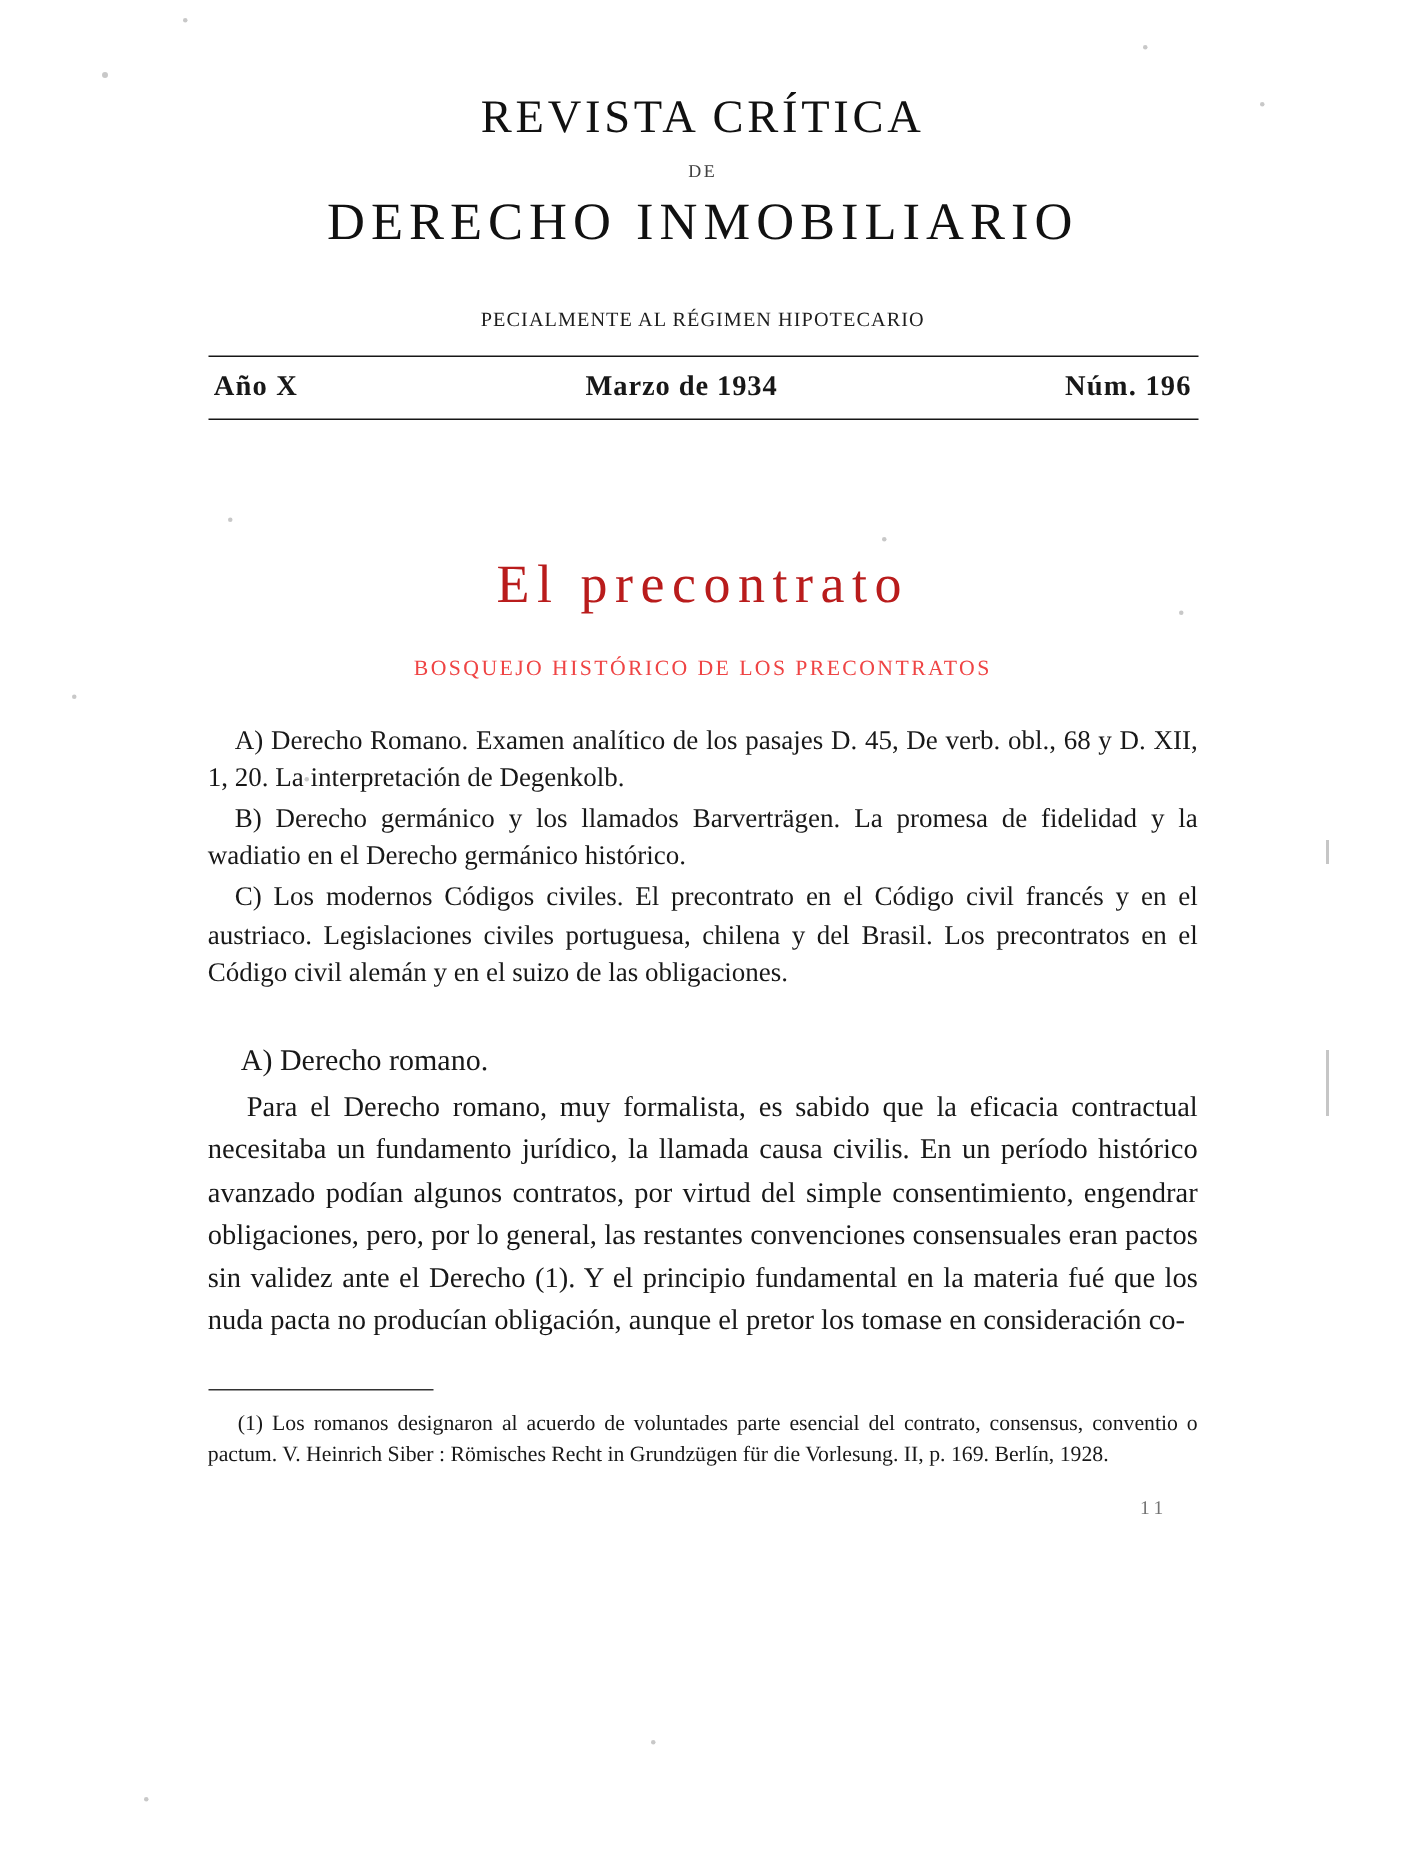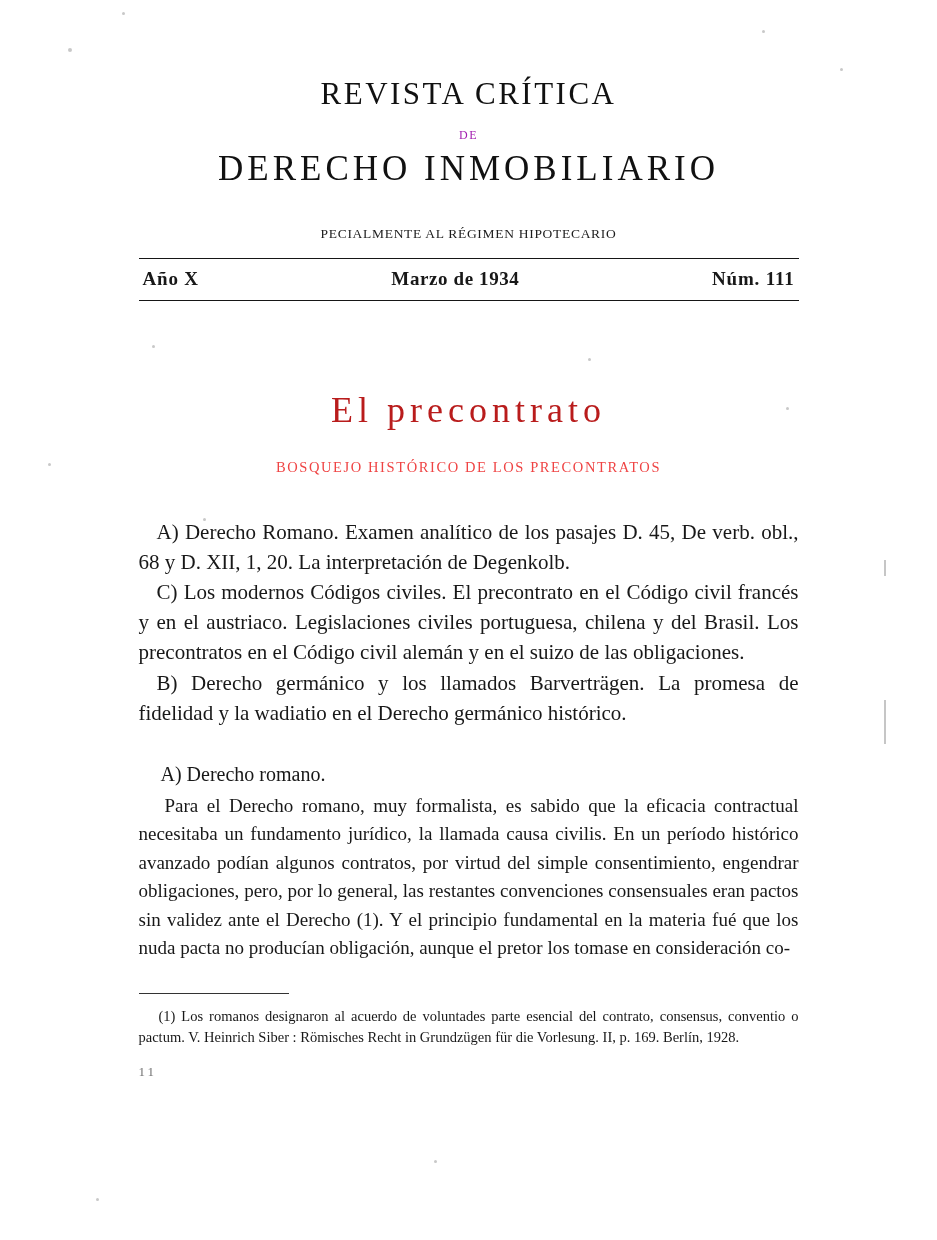--- a/index.html
+++ b/index.html
@@ -24,28 +24,28 @@
     width: 660px;
     margin: 0 auto;
     padding-top: 60px;
     text-align: center;
   }
   .journal-title-1 {
     font-size: 31px;
     letter-spacing: 2.5px;
     font-family: "Liberation Serif", serif;
     font-weight: normal;
-    margin: 16px;
+    margin: 0;
     color: #111;
   }
   .journal-de {
     font-size: 12px;
     letter-spacing: 1.6px;
     margin: 11px 0 6px 0;
-    color: #a21caf;
+    color: #404040;
   }
   .journal-title-2 {
     font-size: 35px;
     letter-spacing: 4px;
     font-weight: normal;
     margin: 0;
     color: #111;
   }
   .journal-sub {
     font-size: 13.5px;
@@ -98,22 +98,22 @@
   }
   .article-section {
     text-align: center;
     font-size: 14.5px;
     letter-spacing: 1.6px;
     margin: 28px 0 0 0;
     color: #ef4444;
   }
 
   .summary {
-    margin-top: 42px;
-    font-size: 21px;
+    margin-top: 26px;
+    font-size: 18px;
     line-height: 1.42;
     text-align: justify;
   }
   .summary p {
     margin: 0 0 1px 0;
     text-indent: 18px;
   }
 
   .body-heading {
     margin: 34px 0 0 0;
@@ -137,21 +137,21 @@
   }
   .footnote {
     margin: 12px 0 0 0;
     font-size: 14.5px;
     line-height: 1.45;
     text-align: justify;
   }
   .footnote p { margin: 0; text-indent: 20px; font-family: Liberation Serif, serif; }
 
   .page-number {
-    text-align: left;
+    text-align: right;
     font-size: 13px;
     letter-spacing: 3px;
     margin: 16px 20px 0 0;
     color: #737373;
   }
 
   .speck {
     position: absolute;
     background: #9a9a9a;
     border-radius: 50%;
@@ -187,33 +187,33 @@
     <div class="journal-de">DE</div>
     <h1 class="journal-title-2">DERECHO INMOBILIARIO</h1>
     <p class="journal-sub">
       <br>
       <span>PECIALMENTE AL RÉGIMEN HIPOTECARIO</span>
     </p>
     <hr class="rule">
     <div class="issue-bar">
       <span>Año X</span>
       <span class="mid">Marzo de 1934</span>
-      <span>Núm. 111</span>
+      <span>Núm. 196</span>
     </div>
     <hr class="rule-thin">
   </div>
 
   <div class="article">
     <h2 class="article-title">El precontrato</h2>
     <div class="article-section">BOSQUEJO HISTÓRICO DE LOS PRECONTRATOS</div>
 
     <div class="summary">
       <p>A) Derecho Romano. Examen analítico de los pasajes D. 45, De verb. obl., 68 y D. XII, 1, 20. La interpretación de Degenkolb.</p>
+      <p>B) Derecho germánico y los llamados Barverträgen. La promesa de fidelidad y la wadiatio en el Derecho germánico histórico.</p>
       <p>C) Los modernos Códigos civiles. El precontrato en el Código civil francés y en el austriaco. Legislaciones civiles portuguesa, chilena y del Brasil. Los precontratos en el Código civil alemán y en el suizo de las obligaciones.</p>
-      <p>B) Derecho germánico y los llamados Barverträgen. La promesa de fidelidad y la wadiatio en el Derecho germánico histórico.</p>
     </div>
 
     <div class="body-heading">A)   Derecho romano.</div>
 
     <div class="body-text">
       <p>Para el Derecho romano, muy formalista, es sabido que la eficacia contractual necesitaba un fundamento jurídico, la llamada causa civilis. En un período histórico avanzado podían algunos contratos, por virtud del simple consentimiento, engendrar obligaciones, pero, por lo general, las restantes convenciones consensuales eran pactos sin validez ante el Derecho (1). Y el principio fundamental en la materia fué que los nuda pacta no producían obligación, aunque el pretor los tomase en consideración co-</p>
     </div>
 
     <hr class="footnote-rule">
     <div class="footnote">

